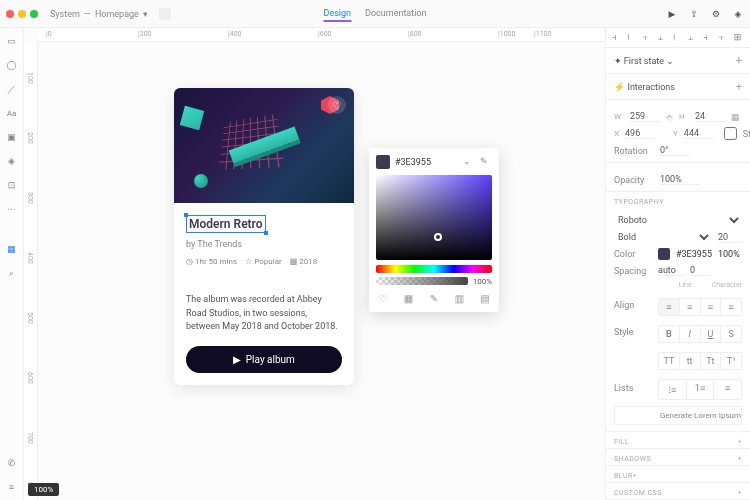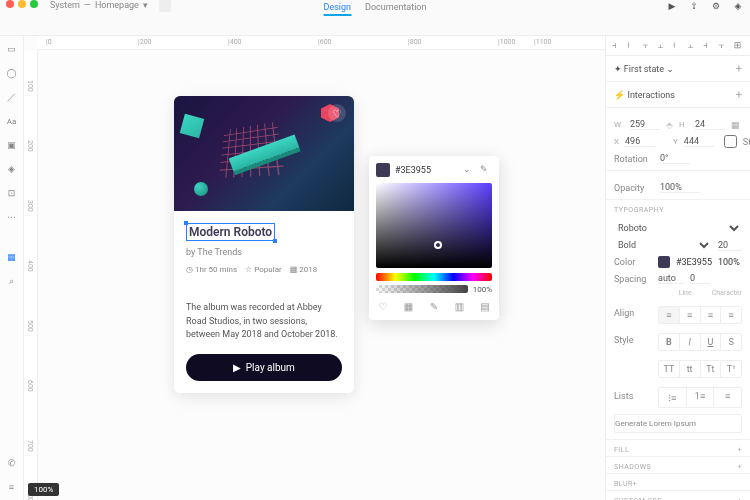--- a/index.html
+++ b/index.html
@@ -1,26 +1,26 @@
 <!DOCTYPE html>
 <html><head>
 <meta charset="utf-8">
 <style>
 *{margin:0;padding:0;box-sizing:border-box;font-family:-apple-system,BlinkMacSystemFont,'Segoe UI',Roboto,sans-serif}
 body{width:750px;height:500px;background:#fff;overflow:hidden;font-size:9px;color:#333}
 .app{display:flex;flex-direction:column;height:100%}
-.topbar{height:36px;display:flex;align-items:flex-start;padding:0 6px;border-bottom:1px solid #eee;background:#fafafa}
+.topbar{height:28px;display:flex;align-items:center;padding:0 6px;border-bottom:1px solid #eee;background:#fafafa}
 .traffic{display:flex;gap:4px;margin-right:10px}
 .tl{width:8px;height:8px;border-radius:50%}
 .tl.r{background:#ff5f56}.tl.y{background:#ffbd2e}.tl.g{background:#27c93f}
 .crumb{color:#888;font-size:9px}
 .crumb span{margin:0 2px}
 .tabs{position:absolute;left:50%;transform:translateX(-50%);display:flex;gap:14px;font-size:9px}
 .tab{color:#888;padding:2px 0;cursor:pointer}
-.tab.active{color:#2680ff;border-bottom:2px solid #0ea5e9}
+.tab.active{color:#2680ff;border-bottom:2px solid #8b5cf6}
 .topright{margin-left:auto;display:flex;gap:10px;align-items:center}
 .topright .ic{width:12px;height:12px;display:flex;align-items:center;justify-content:center;color:#555}
 .main{flex:1;display:flex;overflow:hidden}
 .leftrail{width:24px;border-right:1px solid #eee;display:flex;flex-direction:column;align-items:center;padding:6px 0;gap:10px;background:#fcfcfc}
 .leftrail .ic{width:14px;height:14px;color:#888;display:flex;align-items:center;justify-content:center}
 .leftrail .ic.active{color:#2680ff}
 .leftrail .spacer{flex:1}
 .canvas{flex:1;position:relative;background:#fcfcfc;overflow:hidden}
 .rulerh{position:absolute;top:0;left:14px;right:0;height:14px;background:#fff;border-bottom:1px solid #eee;font-size:7px;color:#aaa}
 .rulerh span{position:absolute;top:2px}
@@ -67,21 +67,21 @@
 .rp-row{display:flex;gap:6px;margin-top:5px;align-items:center}
 .rp-row label{color:#aaa;font-size:8px;width:10px}
 .rp-row .val{color:#555;font-size:9px}
 .rp-label{text-transform:uppercase;letter-spacing:0.5px;font-size:7px;color:#aaa;padding:6px 8px 2px}
 .inp{border:none;border-bottom:1px solid #eee;font-size:9px;width:30px;color:#555;background:transparent}
 .sel{border:none;font-size:9px;color:#555;background:transparent;width:100%}
 .btnrow{display:flex;border:1px solid #eee;border-radius:2px;margin-top:4px}
 .btnrow .b{flex:1;text-align:center;padding:3px 0;border-right:1px solid #eee;color:#888;font-size:9px}
 .btnrow .b:last-child{border:none}
 .btnrow .b.active{background:#f5f5f5}
-.genlorem{border:1px solid #eee;border-radius:2px;text-align:left;padding:4px 0;margin-top:6px;color:#888;font-size:8px}
+.genlorem{border:1px solid #eee;border-radius:2px;text-align:right;padding:4px 0;margin-top:6px;color:#888;font-size:8px}
 .colorsw{width:12px;height:12px;background:#3e3955;border-radius:2px}
 </style>
 </head>
 <body>
 
 <div class="app">
   <div class="topbar">
     <div class="traffic">
       <div class="tl r"></div>
       <div class="tl y"></div>
@@ -145,21 +145,21 @@
       <div class="card">
         <div class="cardimg">
           <div class="grid3d"></div>
             <div class="bar3d"></div>
             <div class="hex1"></div>
             <div class="cube1"></div>
             <div class="sphere1"></div>
           <div class="heart">♡</div>
         </div>
         <div class="cardbody">
-          <div class="title">Modern Roboto</div>
+          <div class="title">Modern Retro</div>
           <div class="subtitle">by The Trends</div>
           <div class="meta">
             <span>
                 <span>◷</span>
                 <span>1hr 50 mins</span>
               </span>
             <span>
                 <span>☆</span>
                 <span>Popular</span>
               </span>

